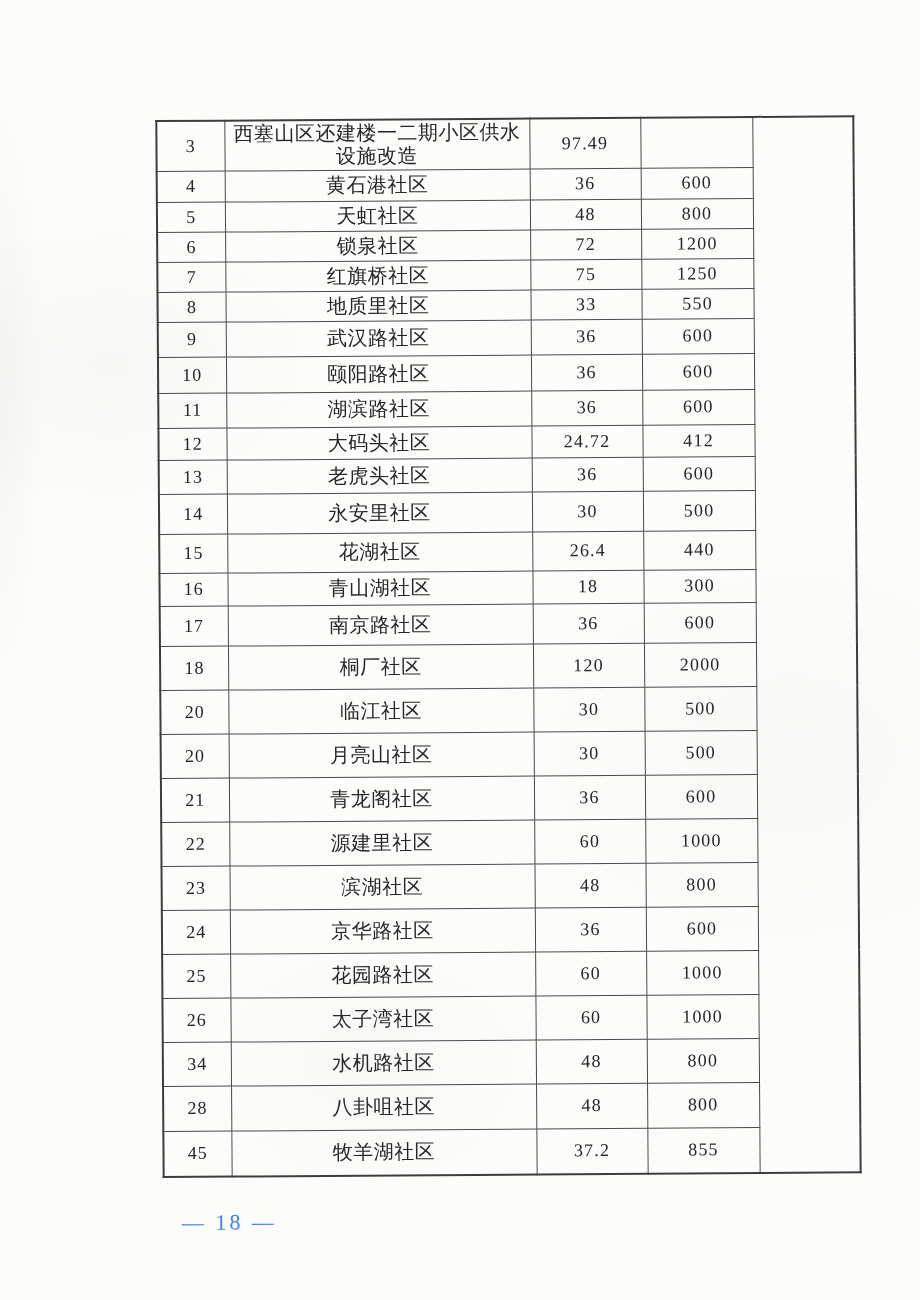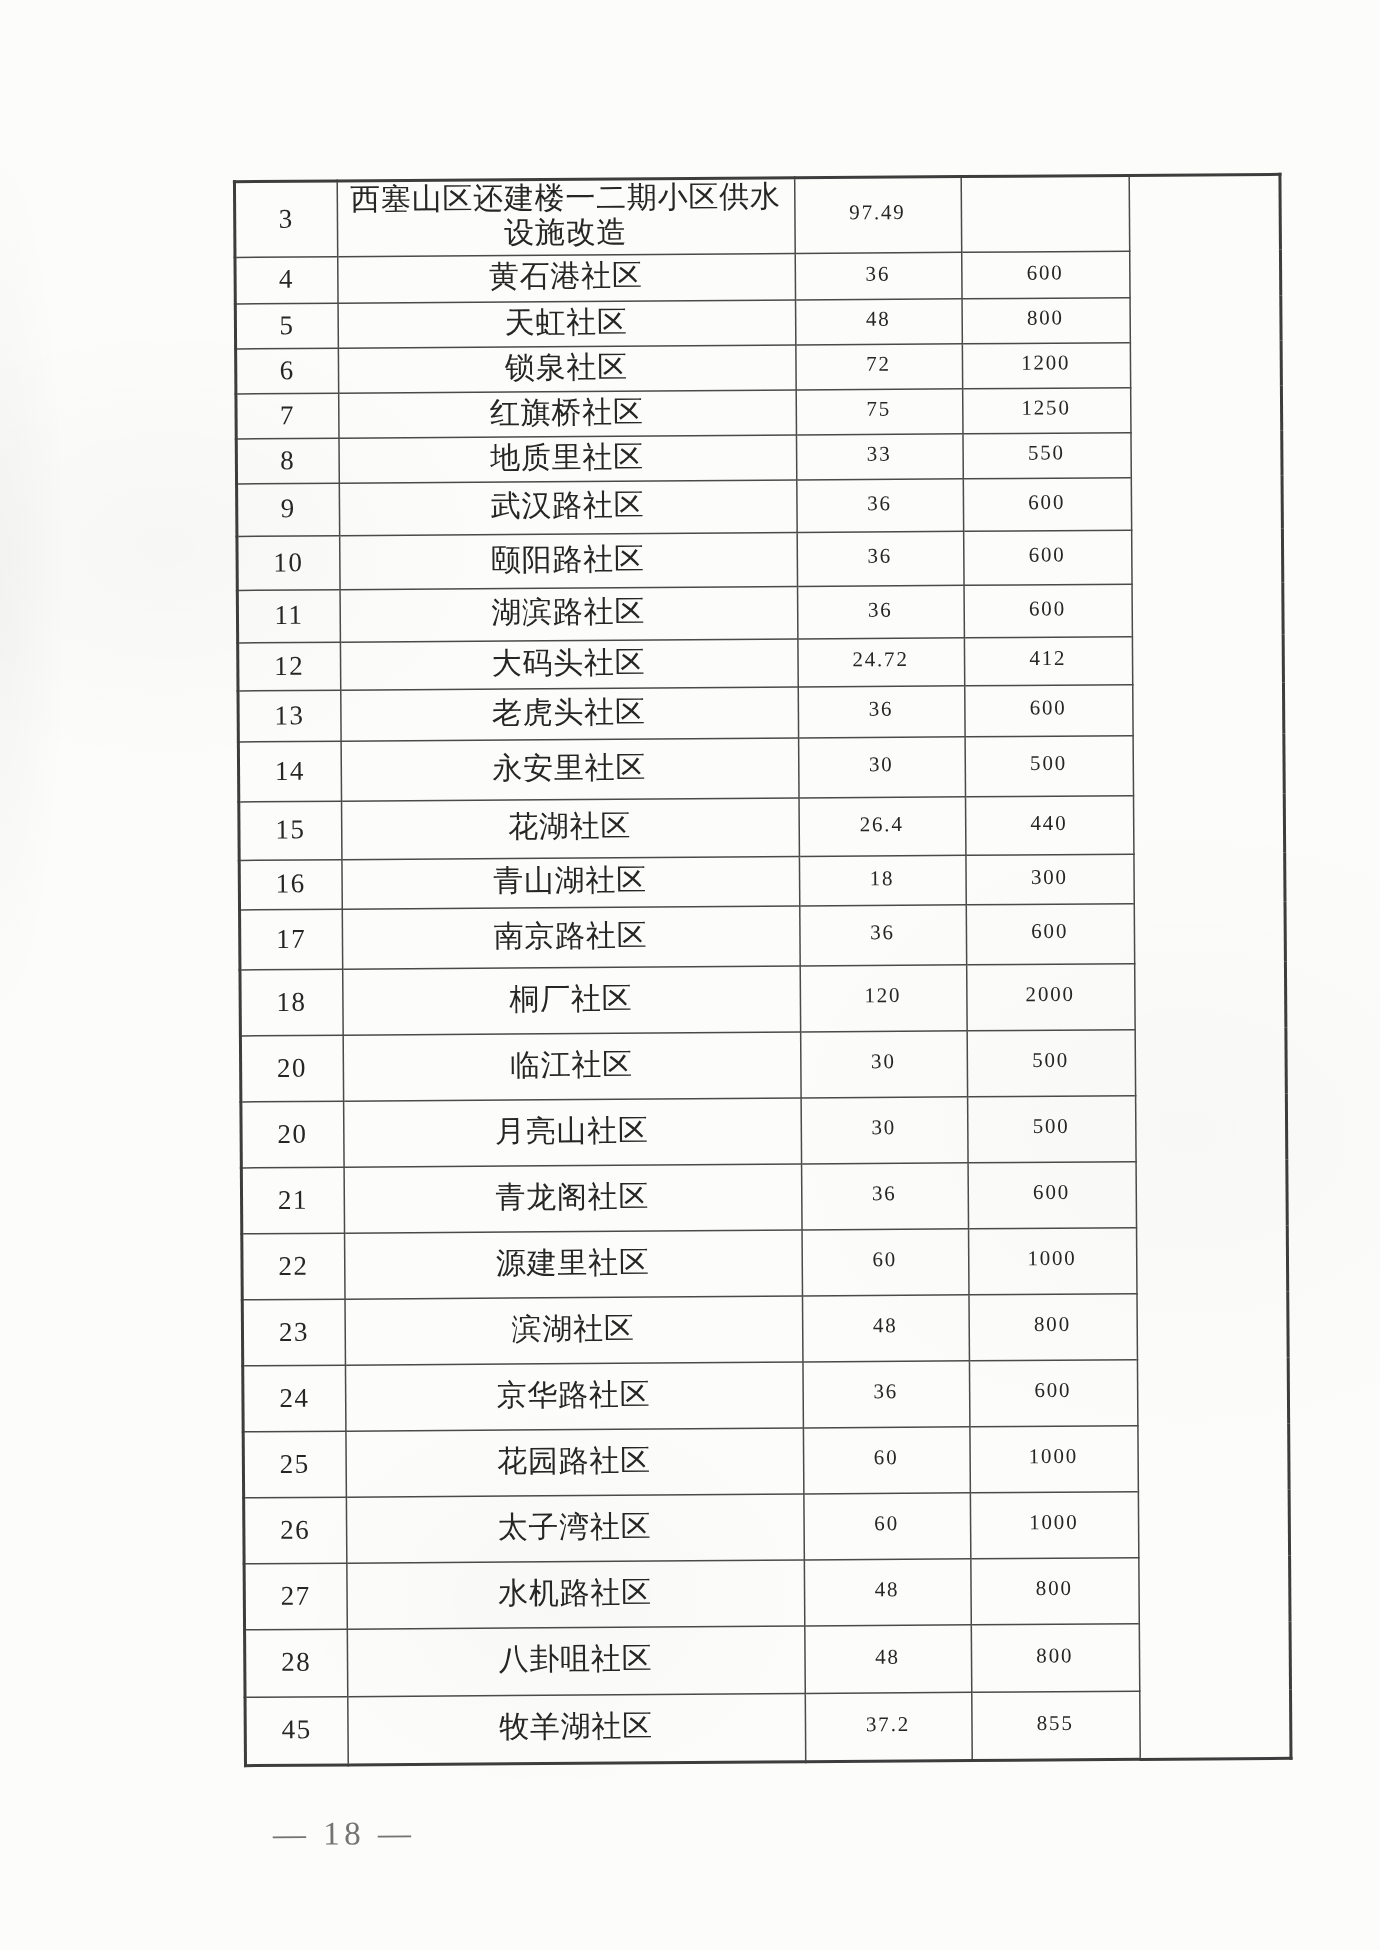--- a/index.html
+++ b/index.html
@@ -50,34 +50,34 @@
     letter-spacing: 1px;
     color: #2c2c2c;
   }
   .cell-name {
     font-size: 20px;
     letter-spacing: 0.5px;
     line-height: 23px;
     color: #222;
   }
   .cell-num {
-    font-size: 14px;
+    font-size: 18px;
     letter-spacing: 1.2px;
     color: #2c2c2c;
   }
   .cell-remark {
     background: transparent;
   }
   .page-number {
     position: absolute;
     left: 178px;
     top: 1208px;
     font-size: 22px;
     letter-spacing: 3px;
-    color: #737373;
+    color: #3b82f6;
     white-space: nowrap;
   }
 </style>
 </head>
 <body>
 
 <div class="page">
 
   <table class="doc-table">
     <colgroup>
@@ -227,21 +227,21 @@
           <td class="cell-num">60</td>
           <td class="cell-num">1000</td>
         </tr>
         <tr style="height: 44px;">
           <td class="cell-no">26</td>
           <td class="cell-name">太子湾社区</td>
           <td class="cell-num">60</td>
           <td class="cell-num">1000</td>
         </tr>
         <tr style="height: 44px;">
-          <td class="cell-no">27</td>
+          <td class="cell-no">34</td>
           <td class="cell-name">水机路社区</td>
           <td class="cell-num">48</td>
           <td class="cell-num">800</td>
         </tr>
         <tr style="height: 45px;">
           <td class="cell-no">28</td>
           <td class="cell-name">八卦咀社区</td>
           <td class="cell-num">48</td>
           <td class="cell-num">800</td>
         </tr>

